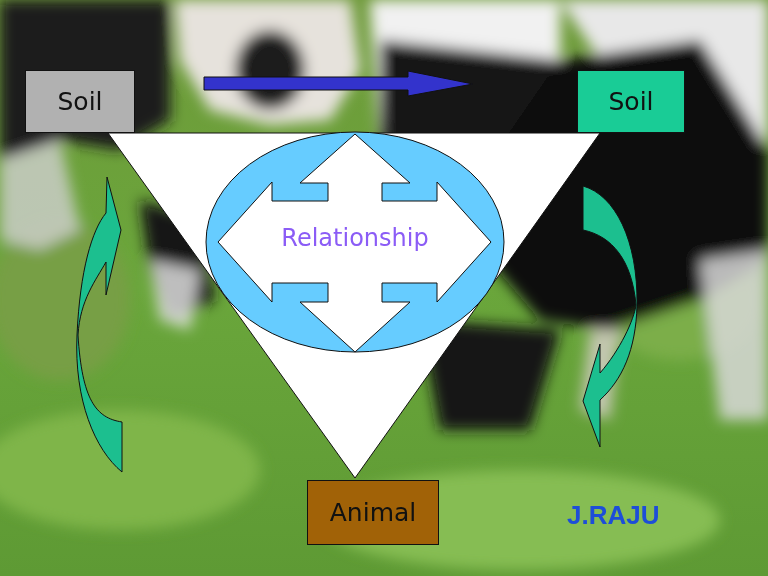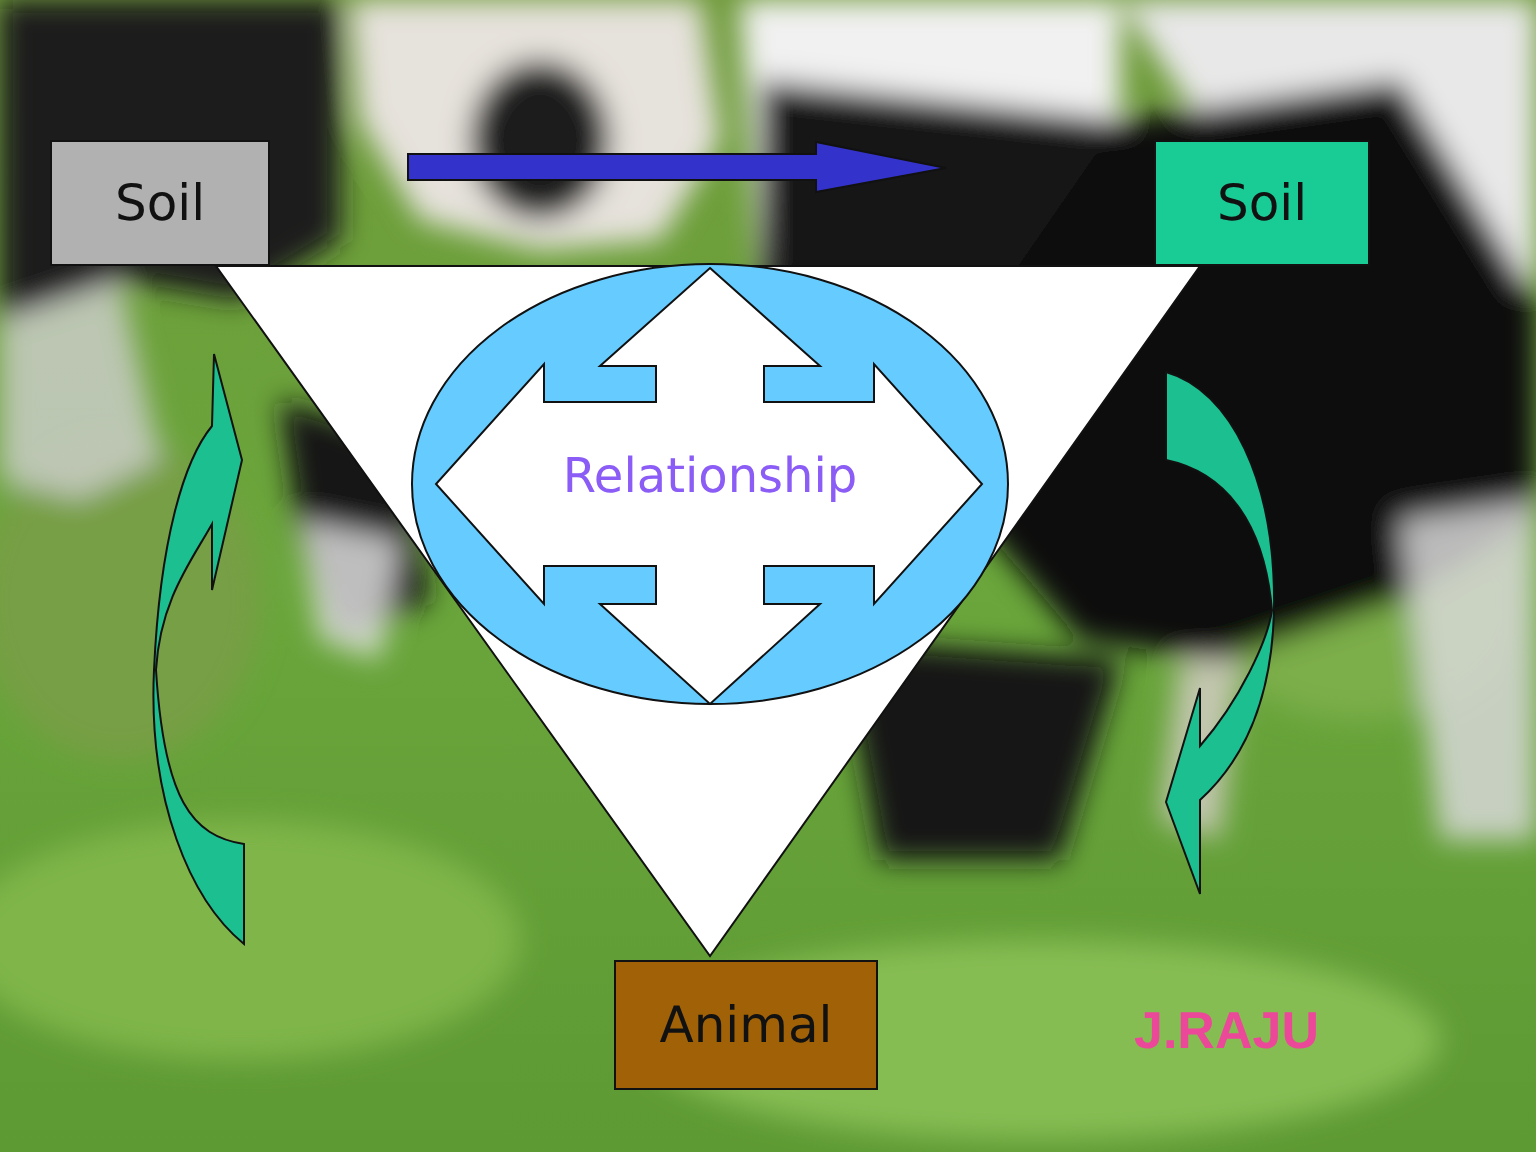--- a/index.html
+++ b/index.html
@@ -2,21 +2,21 @@
 <html><head>
 <meta charset="utf-8">
 <style>
   html, body { margin:0; padding:0; }
   body { width:768px; height:576px; overflow:hidden; position:relative; font-family:"DejaVu Sans", sans-serif; }
   .bg { position:absolute; left:0; top:0; width:768px; height:576px; }
   .label-box { position:absolute; box-sizing:border-box; border:1.5px solid #111; display:flex; align-items:center; justify-content:center; font-family:"DejaVu Sans", sans-serif; font-size:25px; color:#111; }
   #soil { left:25px; top:70px; width:110px; height:63px; background:#b1b1b1; }
   #plant { left:577px; top:70px; width:108px; height:63px; background:#19cc96; }
   #animal { left:307px; top:480px; width:132px; height:65px; background:#a16207; }
-  #author { position:absolute; left:567px; top:500px; font-family:"Liberation Sans", sans-serif; font-weight:bold; font-size:26px; color:#ec4899; }
+  #author { position:absolute; left:567px; top:500px; font-family:"Liberation Sans", sans-serif; font-weight:bold; font-size:26px; color:#1d4ed8; }
   #rel-text { position:absolute; left:255px; top:224px; width:200px; text-align:center; font-family:"DejaVu Sans", sans-serif; font-size:24px; color:#8b5cf6; }
   svg { position:absolute; left:0; top:0; }
 </style>
 </head>
 <body>
 
 <svg class="bg" width="768" height="576" viewBox="0 0 768 576">
   <defs>
     <linearGradient id="grass" x1="0" y1="0" x2="0" y2="1">
       <stop offset="0" stop-color="#6f9a3a"></stop>

